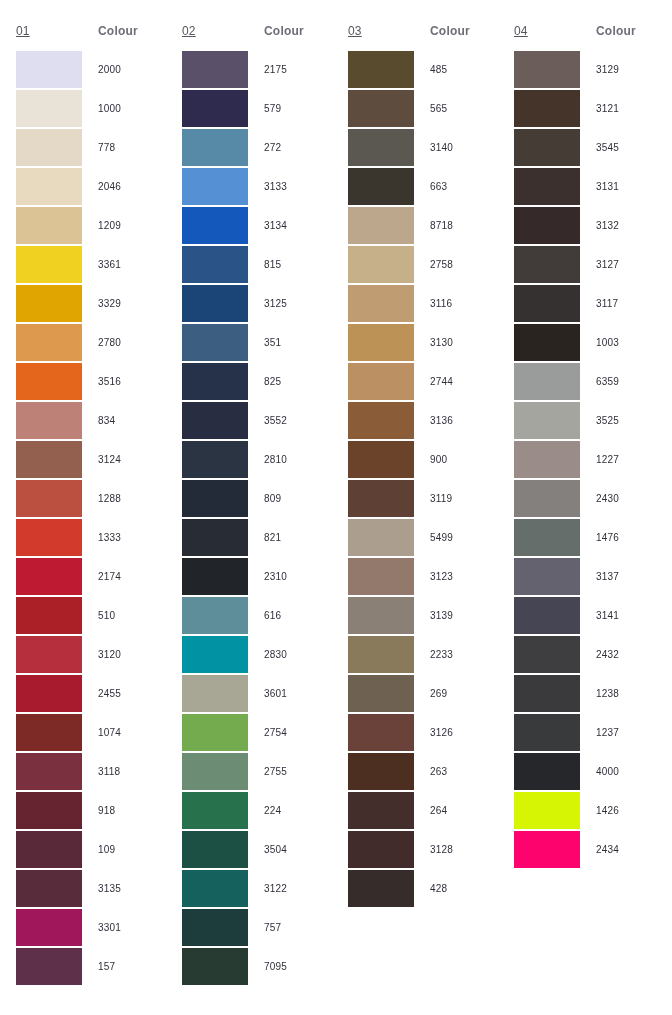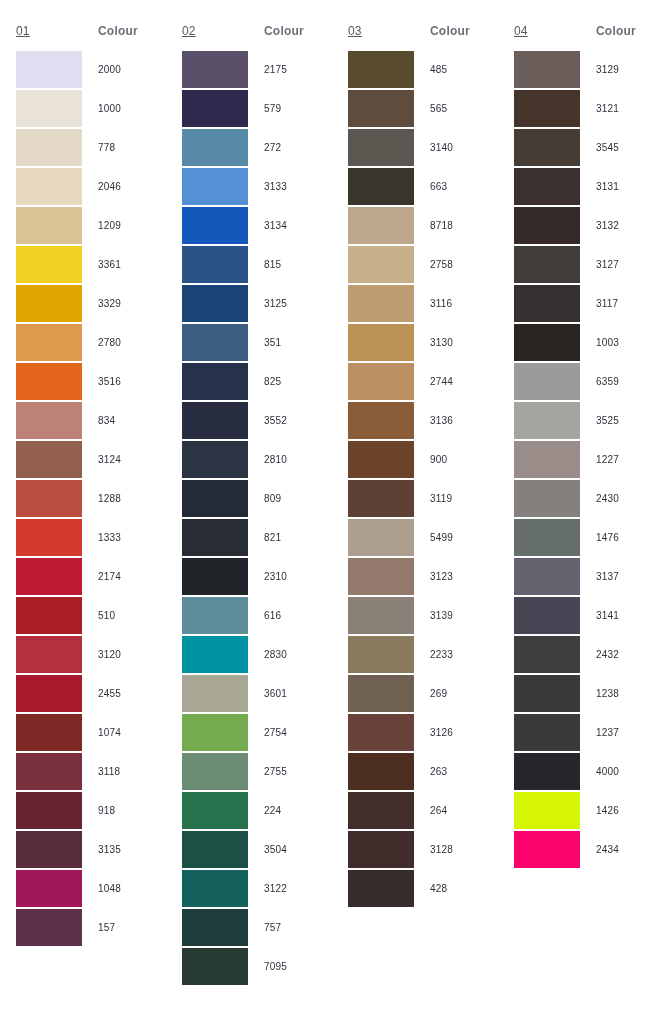--- a/index.html
+++ b/index.html
@@ -157,26 +157,30 @@
         </div>
         <div class="swatch-row">
           <div class="swatch-chip" style="background-color: rgb(123, 48, 64);"></div>
           <div class="swatch-code">3118</div>
         </div>
         <div class="swatch-row">
           <div class="swatch-chip" style="background-color: rgb(102, 35, 48);"></div>
           <div class="swatch-code">918</div>
         </div>
         <div class="swatch-row">
+          <div class="swatch-chip" style="background-color: rgb(89, 41, 58);"></div>
+          <div class="swatch-code">109</div>
+        </div>
+        <div class="swatch-row">
           <div class="swatch-chip" style="background-color: rgb(89, 44, 59);"></div>
           <div class="swatch-code">3135</div>
         </div>
         <div class="swatch-row">
           <div class="swatch-chip" style="background-color: rgb(160, 23, 92);"></div>
-          <div class="swatch-code">1048</div>
+          <div class="swatch-code">3301</div>
         </div>
         <div class="swatch-row">
           <div class="swatch-chip" style="background-color: rgb(94, 48, 73);"></div>
           <div class="swatch-code">157</div>
         </div>
       </div>
       <div class="palette-column">
         <div class="column-header">
           <span class="column-number">02</span>
           <span class="column-colour-label">Colour</span>

